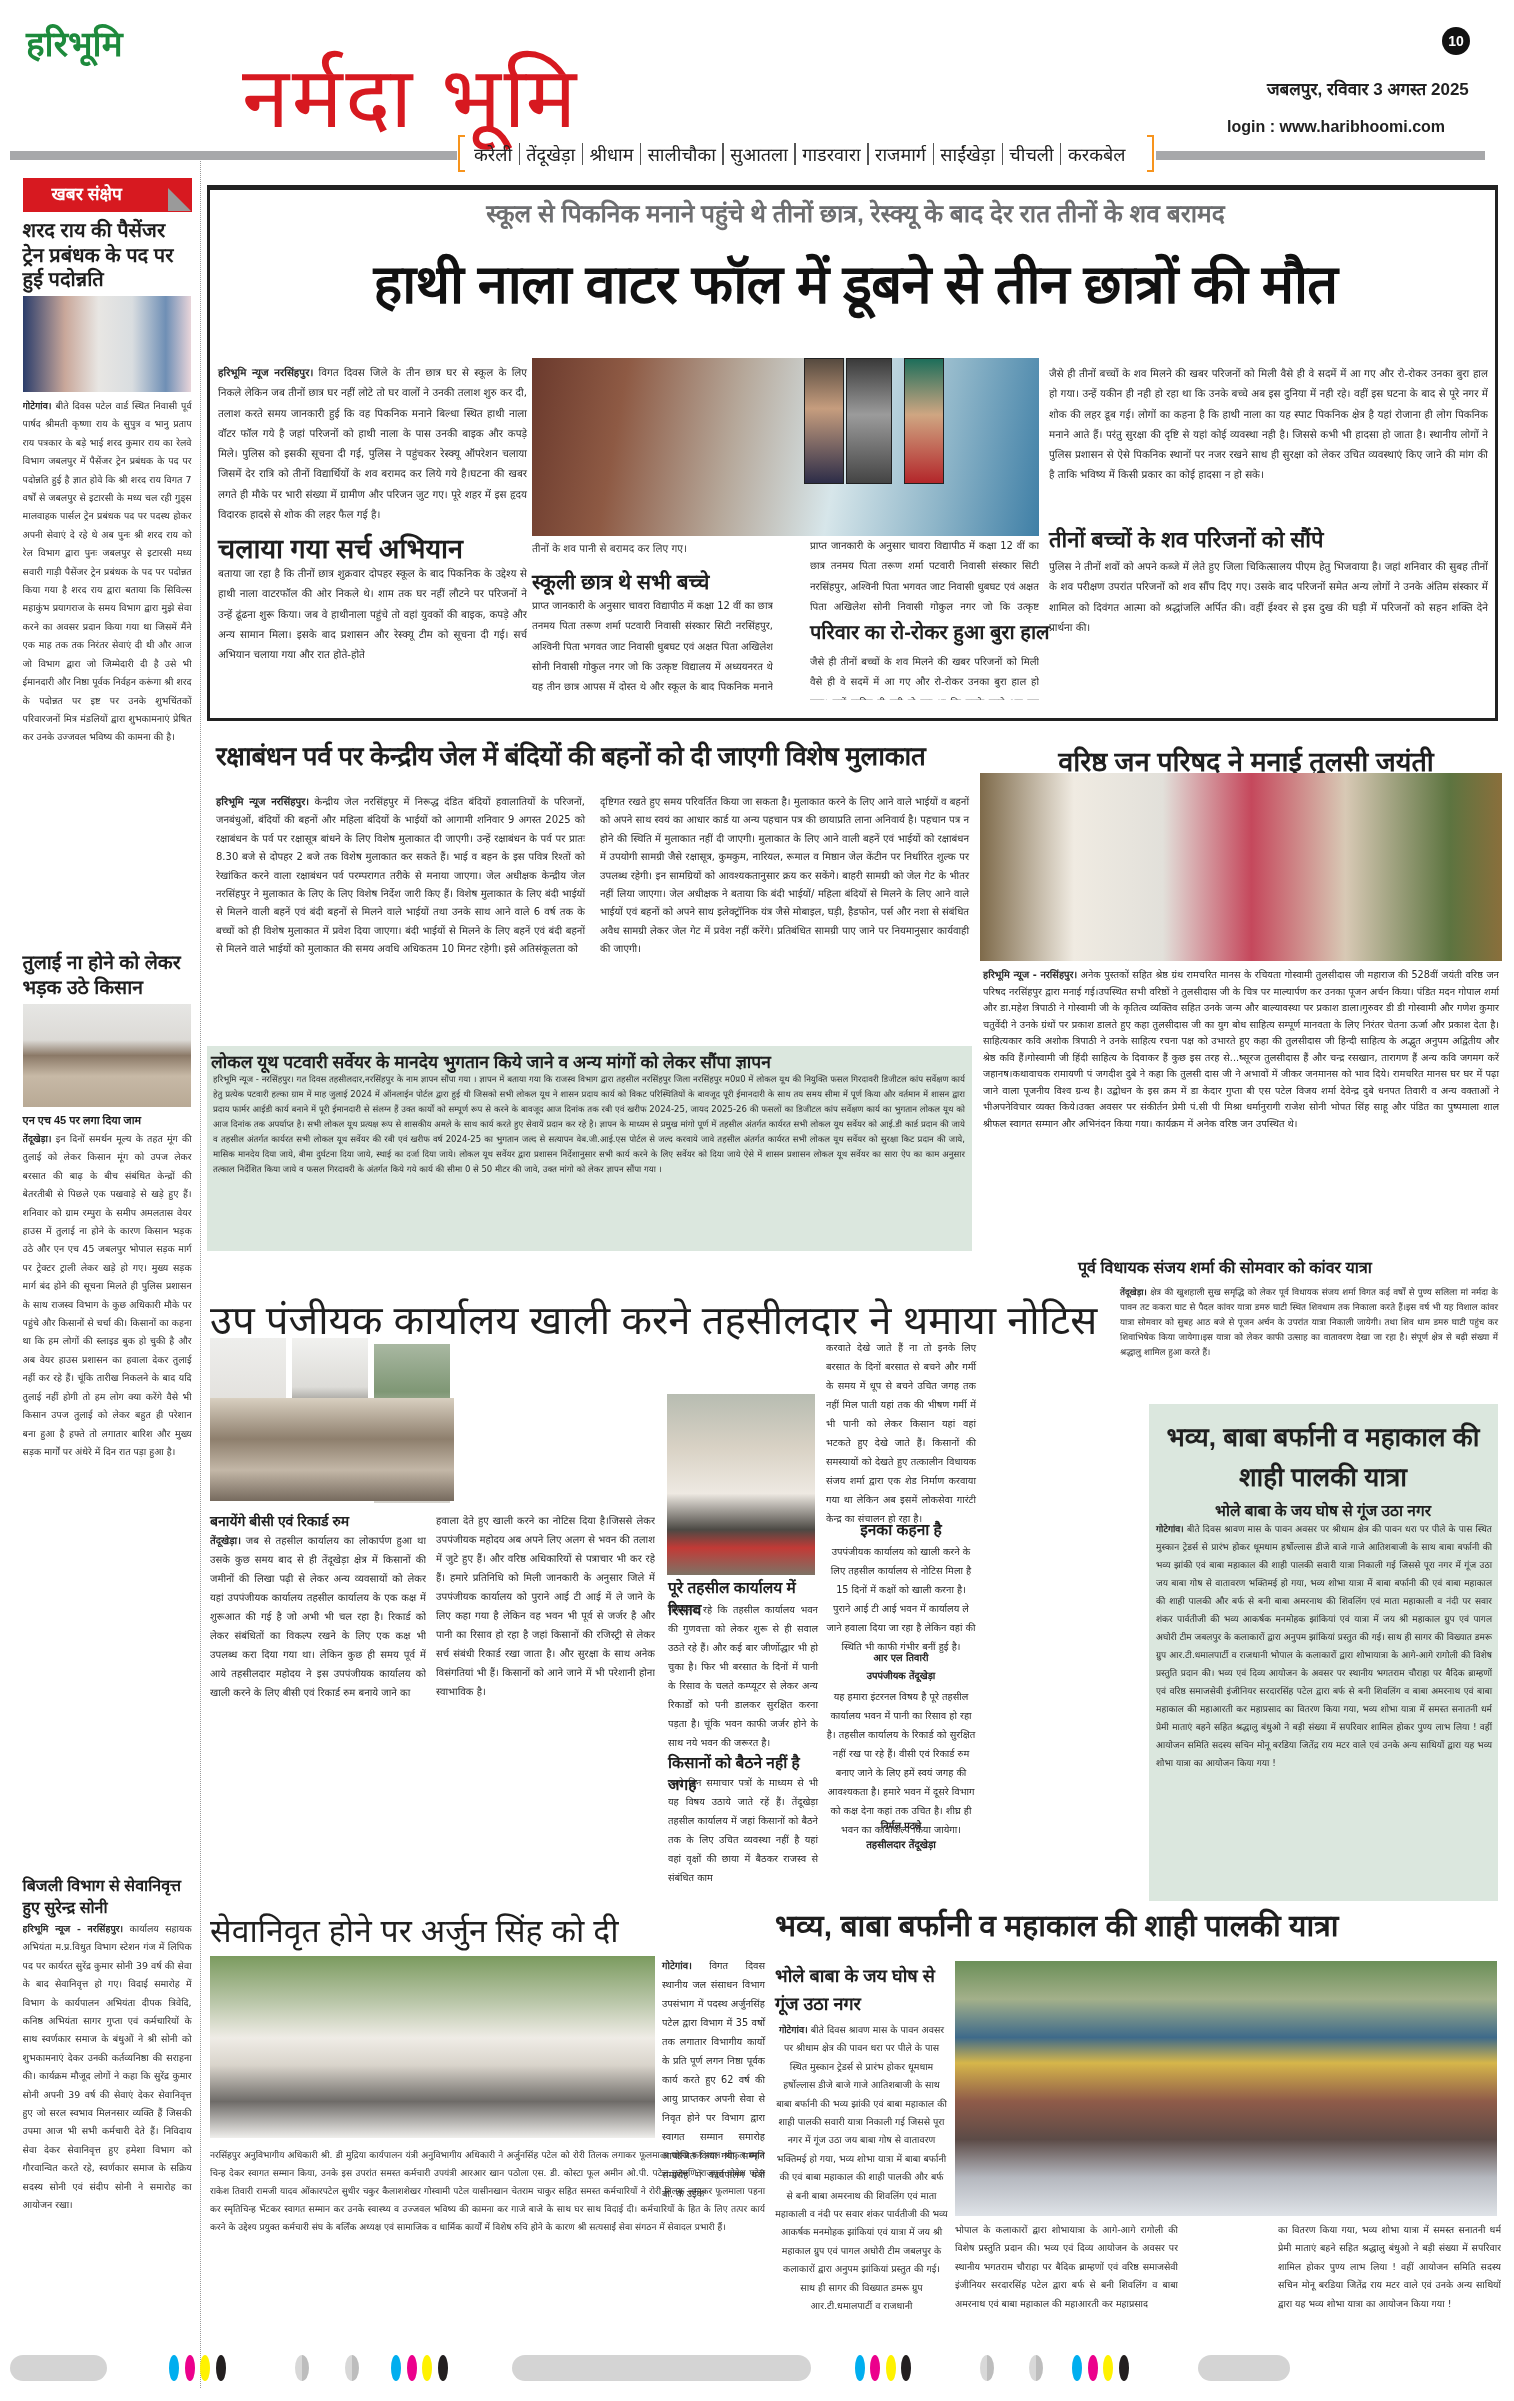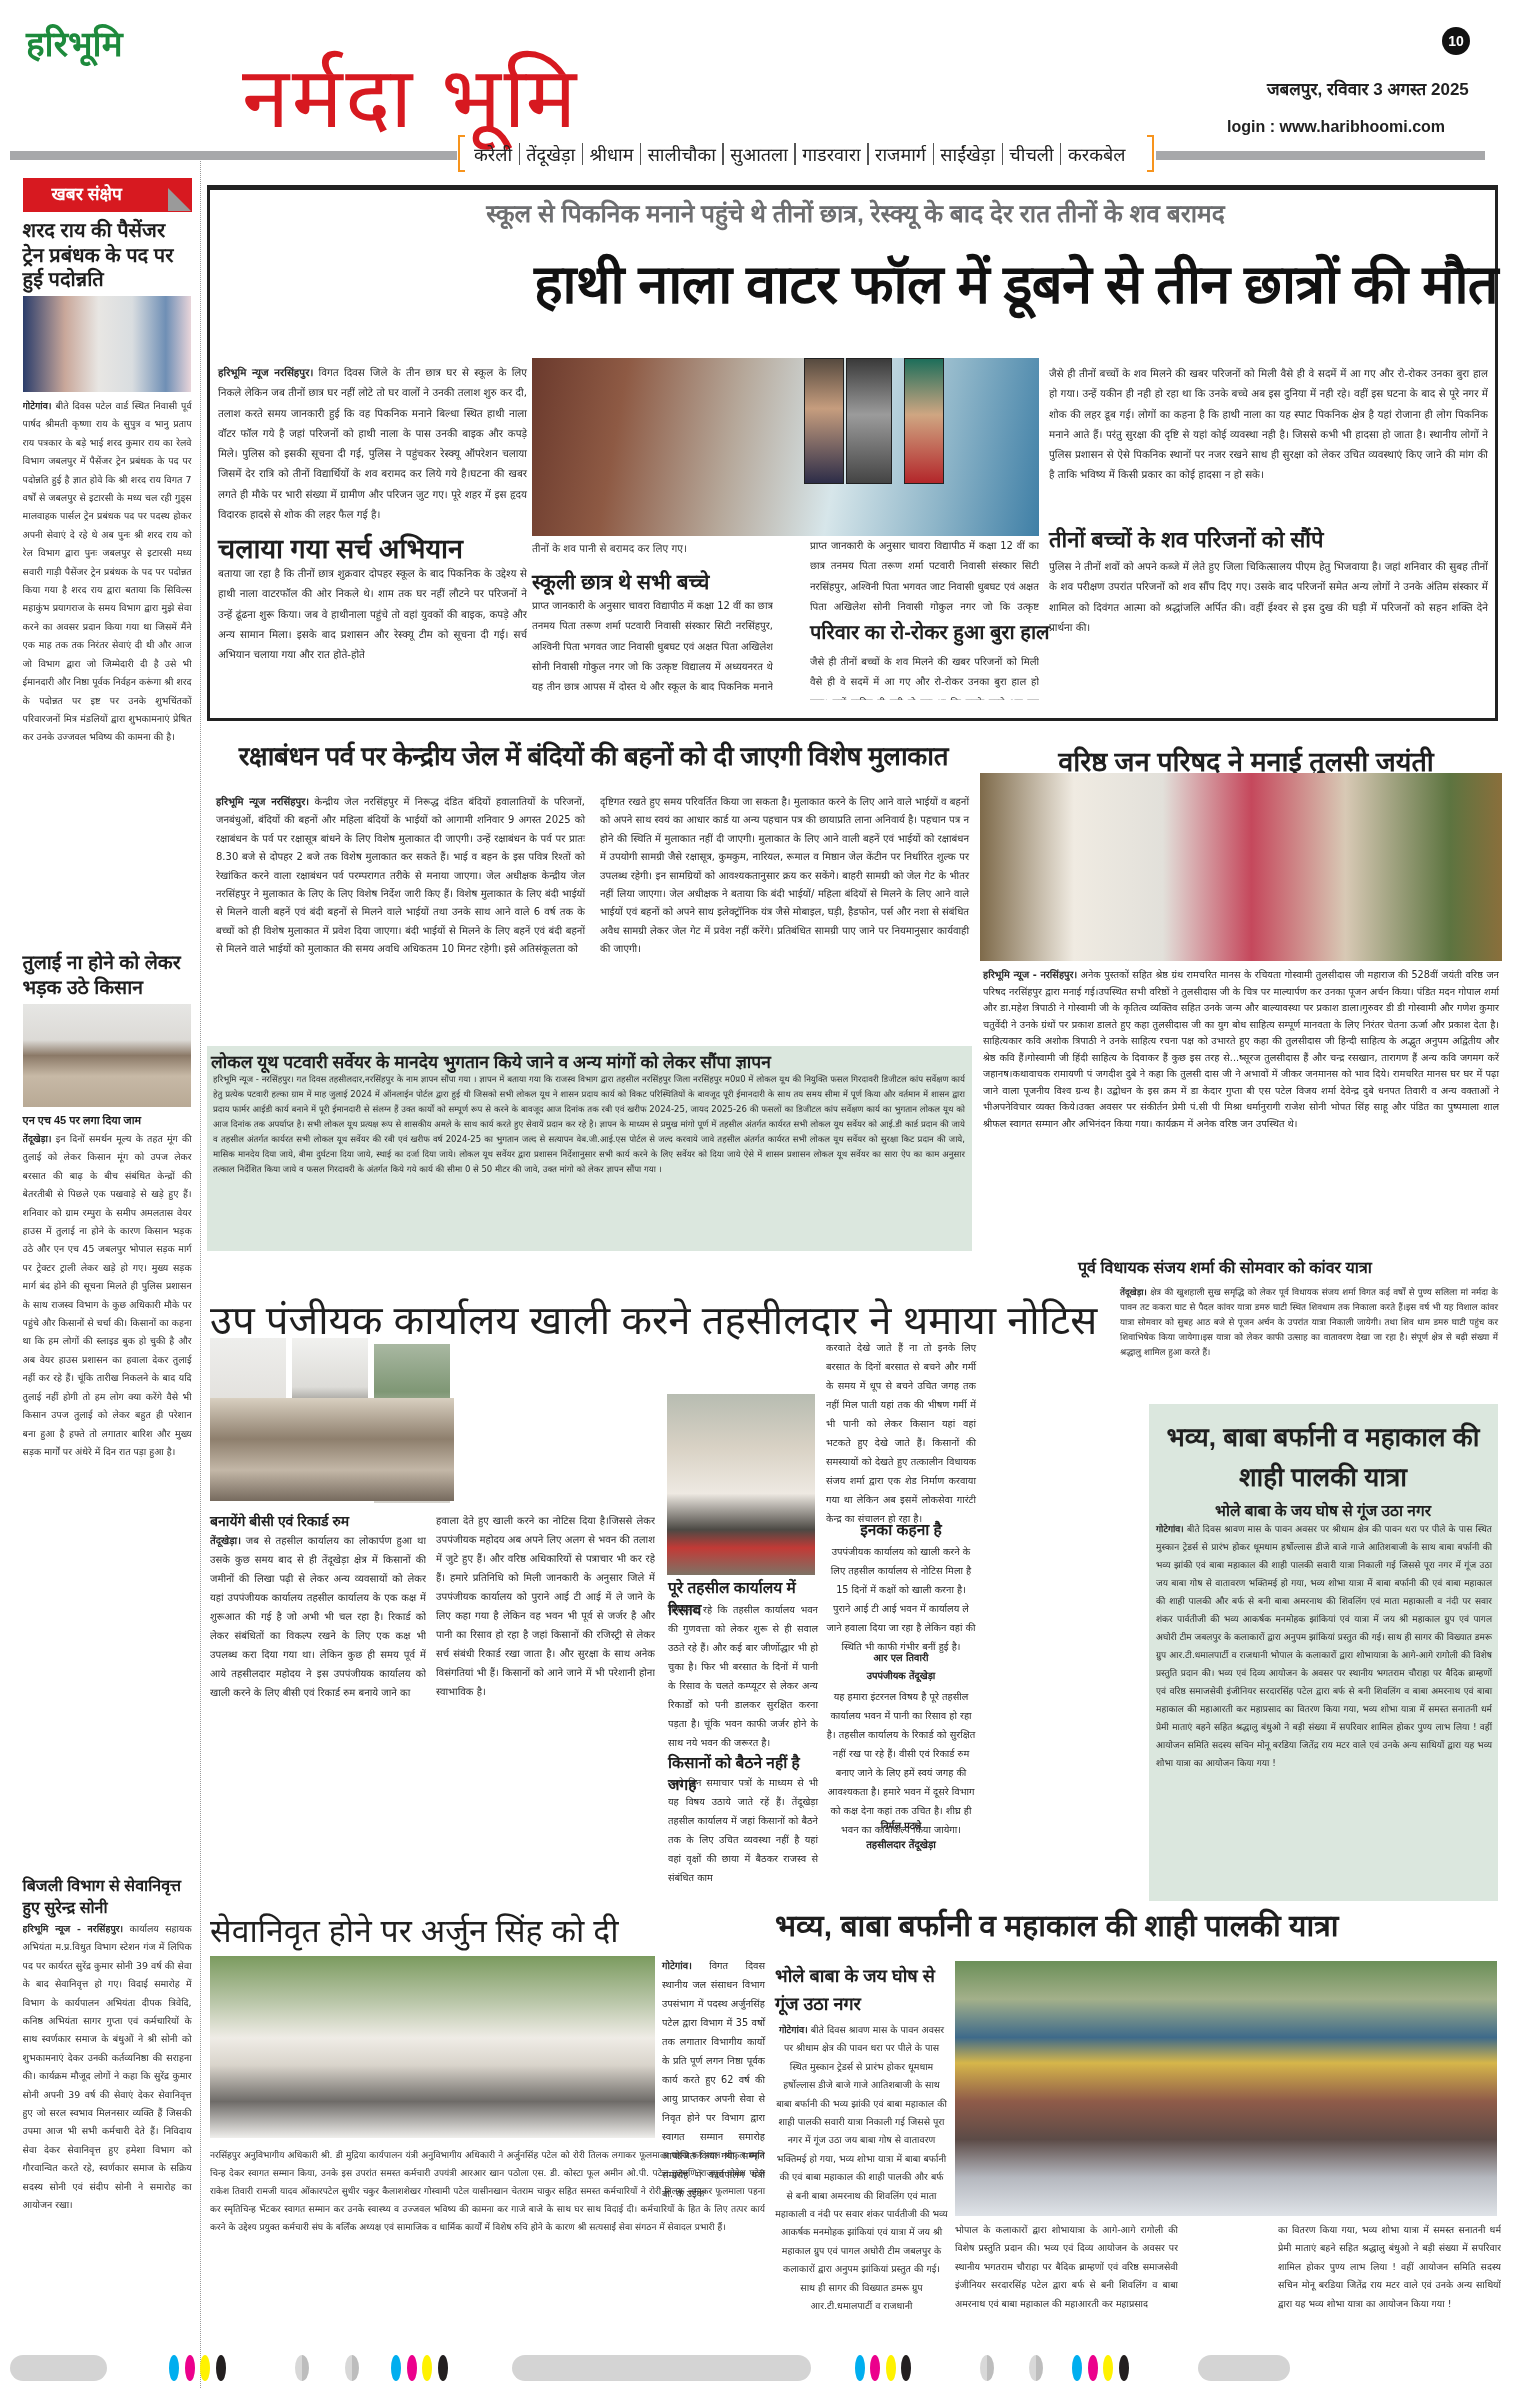--- a/index.html
+++ b/index.html
@@ -80,21 +80,21 @@
 <div class="abs hd" style="left:22.6px;top:950px;width:169px;font-size:19.4px;line-height:24.5px;">तुलाई ना होने को लेकर भड़क उठे किसान</div>
 <div class="photo" style="left:22.6px;top:1004px;width:168px;height:103px;background:linear-gradient(180deg,#e6e6e4 0%,#dcdad6 35%,#8b7967 50%,#c7b9a6 70%,#b8a995 100%);"></div>
 <div class="abs" style="left:22.6px;top:1112px;width:169px;font-family:'Liberation Sans',sans-serif;font-weight:700;font-size:11px;color:#1f1f1f;">एन एच 45 पर लगा दिया जाम</div>
 <div class="abs body-text" style="left:22.6px;top:1130px;width:169px;font-size:9.4px;line-height:18.4px;height:739px;overflow:hidden;"><b>तेंदूखेड़ा।</b> <span>इन दिनों समर्थन मूल्य के तहत मूंग की तुलाई को लेकर किसान मूंग को उपज लेकर बरसात की बाढ़ के बीच संबंधित केन्द्रों की बेतरतीबी से पिछले एक पखवाड़े से खड़े हुए हैं। शनिवार को ग्राम रम्पुरा के समीप अमलतास वेयर हाउस में तुलाई ना होने के कारण किसान भड़क उठे और एन एच 45 जबलपुर भोपाल सड़क मार्ग पर ट्रेक्टर ट्राली लेकर खड़े हो गए। मुख्य सड़क मार्ग बंद होने की सूचना मिलते ही पुलिस प्रशासन के साथ राजस्व विभाग के कुछ अधिकारी मौके पर पहुंचे और किसानों से चर्चा की। किसानों का कहना था कि हम लोगों की स्लाइड बुक हो चुकी है और अब वेयर हाउस प्रशासन का हवाला देकर तुलाई नहीं कर रहे हैं। चूंकि तारीख निकलने के बाद यदि तुलाई नहीं होगी तो हम लोग क्या करेंगे वैसे भी किसान उपज तुलाई को लेकर बहुत ही परेशान बना हुआ है हफ्ते तो लगातार बारिश और मुख्य सड़क मार्गों पर अंधेरे में दिन रात पड़ा हुआ है।</span></div>
 
 <div class="abs hd" style="left:22.6px;top:1875px;width:169px;font-size:16px;line-height:22px;">बिजली विभाग से सेवानिवृत्त हुए सुरेन्द्र सोनी</div>
 <div class="abs body-text" style="left:22.6px;top:1920px;width:169px;font-size:9.4px;line-height:18.4px;height:407px;overflow:hidden;"><b>हरिभूमि न्यूज - नरसिंहपुर।</b> <span>कार्यालय सहायक अभियंता म.प्र.विधुत विभाग स्टेशन गंज में लिपिक पद पर कार्यरत सुरेंद्र कुमार सोनी 39 वर्ष की सेवा के बाद सेवानिवृत्त हो गए। विदाई समारोह में विभाग के कार्यपालन अभियंता दीपक त्रिवेदि, कनिष्ठ अभियंता सागर गुप्ता एवं कर्मचारियों के साथ स्वर्णकार समाज के बंधुओं ने श्री सोनी को शुभकामनाएं देकर उनकी कर्तव्यनिष्ठा की सराहना की। कार्यक्रम मौजूद लोगों ने कहा कि सुरेंद्र कुमार सोनी अपनी 39 वर्ष की सेवाएं देकर सेवानिवृत्त हुए जो सरल स्वभाव मिलनसार व्यक्ति हैं जिसकी उपमा आज भी सभी कर्मचारी देते हैं। निविदाय सेवा देकर सेवानिवृत्त हुए हमेशा विभाग को गौरवान्वित करते रहे, स्वर्णकार समाज के सक्रिय सदस्य सोनी एवं संदीप सोनी ने समारोह का आयोजन रखा।</span></div>
 
 <div class="abs" id="leadbox"></div>
 <div class="abs" style="left:213px;top:196px;width:1285px;text-align:center;font-family:'Liberation Sans',sans-serif;font-weight:700;font-size:24.5px;color:#6d6e70;">स्कूल से पिकनिक मनाने पहुंचे थे तीनों छात्र, रेस्क्यू के बाद देर रात तीनों के शव बरामद</div>
-<div class="abs" style="left:213px;top:245px;width:1285px;text-align:right;font-family:'Liberation Sans',sans-serif;font-weight:700;font-size:54px;color:#111;letter-spacing:-0.6px;">हाथी नाला वाटर फॉल में डूबने से तीन छात्रों की मौत</div>
+<div class="abs" style="left:213px;top:245px;width:1285px;text-align:center;font-family:'Liberation Sans',sans-serif;font-weight:700;font-size:54px;color:#111;letter-spacing:-0.6px;">हाथी नाला वाटर फॉल में डूबने से तीन छात्रों की मौत</div>
 
 <div class="abs body-text" style="left:218px;top:362px;width:309px;font-size:10.3px;line-height:20.3px;"><b>हरिभूमि न्यूज नरसिंहपुर।</b> <span>विगत दिवस जिले के तीन छात्र घर से स्कूल के लिए निकले लेकिन जब तीनों छात्र घर नहीं लोटे तो घर वालों ने उनकी तलाश शुरु कर दी, तलाश करते समय जानकारी हुई कि वह पिकनिक मनाने बिल्धा स्थित हाथी नाला वॉटर फॉल गये है जहां परिजनों को हाथी नाला के पास उनकी बाइक और कपड़े मिले। पुलिस को इसकी सूचना दी गई, पुलिस ने पहुंचकर रेस्क्यू ऑपरेशन चलाया जिसमें देर रात्रि को तीनों विद्यार्थियों के शव बरामद कर लिये गये है।घटना की खबर लगते ही मौके पर भारी संख्या में ग्रामीण और परिजन जुट गए। पूरे शहर में इस हृदय विदारक हादसे से शोक की लहर फैल गई है।</span></div>
 <div class="abs subhd" style="left:218px;top:529px;font-size:27px;">चलाया गया सर्च अभियान</div>
 <div class="abs body-text" style="left:218px;top:563px;width:309px;font-size:10.3px;line-height:20.3px;height:142px;overflow:hidden;">बताया जा रहा है कि तीनों छात्र शुक्रवार दोपहर स्कूल के बाद पिकनिक के उद्देश्य से हाथी नाला वाटरफॉल की ओर निकले थे। शाम तक घर नहीं लौटने पर परिजनों ने उन्हें ढूंढना शुरू किया। जब वे हाथीनाला पहुंचे तो वहां युवकों की बाइक, कपड़े और अन्य सामान मिला। इसके बाद प्रशासन और रेस्क्यू टीम को सूचना दी गई। सर्च अभियान चलाया गया और रात होते-होते</div>
 
 <div class="photo" style="left:532px;top:358px;width:507px;height:178px;background:linear-gradient(100deg,#6b3a2d 0%,#8e5a44 18%,#b6a89a 40%,#d7e6ea 60%,#8fb6c9 80%,#3f7fa6 100%);"></div>
 <div class="photo" style="left:804px;top:358px;width:40px;height:126px;border:1.3px solid #222;background:linear-gradient(180deg,#564a3f,#c69d7e 40%,#2d2d48);"></div>
 <div class="photo" style="left:846px;top:358px;width:46px;height:126px;border:1.3px solid #222;background:linear-gradient(180deg,#3a3a3a,#9b9b9b 45%,#444);"></div>
 <div class="photo" style="left:904px;top:358px;width:40px;height:126px;border:1.3px solid #222;background:linear-gradient(180deg,#1d6e5a,#cfa682 45%,#b3262a);"></div>
 
@@ -102,21 +102,21 @@
 <div class="abs subhd" style="left:532px;top:567px;font-size:20.7px;">स्कूली छात्र थे सभी बच्चे</div>
 <div class="abs body-text" style="left:532px;top:596px;width:241px;font-size:10px;line-height:20.3px;height:103px;overflow:hidden;">प्राप्त जानकारी के अनुसार चावरा विद्यापीठ में कक्षा 12 वीं का छात्र तनमय पिता तरूण शर्मा पटवारी निवासी संस्कार सिटी नरसिंहपुर, अश्विनी पिता भगवत जाट निवासी धुबघट एवं अक्षत पिता अखिलेश सोनी निवासी गोकुल नगर जो कि उत्कृष्ट विद्यालय में अध्ययनरत थे यह तीन छात्र आपस में दोस्त थे और स्कूल के बाद पिकनिक मनाने के उद्देश्य से हाथी नाला वॉटर फॉल गये हुए थे जहां नहाते समय उनकी डूबने से मौत हो गयी।</div>
 <div class="abs body-text" style="left:810px;top:536px;width:229px;font-size:10px;line-height:20.3px;height:77px;overflow:hidden;">प्राप्त जानकारी के अनुसार चावरा विद्यापीठ में कक्षा 12 वीं का छात्र तनमय पिता तरूण शर्मा पटवारी निवासी संस्कार सिटी नरसिंहपुर, अश्विनी पिता भगवत जाट निवासी धुबघट एवं अक्षत पिता अखिलेश सोनी निवासी गोकुल नगर जो कि उत्कृष्ट विद्यालय में अध्ययनरत थे यह तीन छात्र आपस में दोस्त थे और स्कूल के बाद पिकनिक मनाने के उद्देश्य से हाथी नाला वॉटर फॉल गये हुए थे जहां नहाते समय उनकी डूबने से मौत हो गयी।</div>
 <div class="abs subhd" style="left:810px;top:618px;font-size:20px;">परिवार का रो-रोकर हुआ बुरा हाल</div>
 <div class="abs body-text" style="left:810px;top:652px;width:229px;font-size:10px;line-height:20.3px;height:48px;overflow:hidden;">जैसे ही तीनों बच्चों के शव मिलने की खबर परिजनों को मिली वैसे ही वे सदमें में आ गए और रो-रोकर उनका बुरा हाल हो गया। उन्हें यकीन ही नही हो रहा था कि उनके बच्चे अब इस दुनिया में नही रहे। वहीं इस घटना के बाद से पूरे नगर में शोक की लहर डूब गई। लोगों का कहना है कि हाथी नाला का यह स्पाट पिकनिक क्षेत्र है यहां रोजाना ही लोग पिकनिक मनाने आते हैं। परंतु सुरक्षा की दृष्टि से यहां कोई व्यवस्था नही है। जिससे कभी भी हादसा हो जाता है। स्थानीय लोगों ने पुलिस प्रशासन से ऐसे पिकनिक स्थानों पर नजर रखने साथ ही सुरक्षा को लेकर उचित व्यवस्थाएं किए जाने की मांग की है ताकि भविष्य में किसी प्रकार का कोई हादसा न हो सके।</div>
 
 <div class="abs body-text" style="left:1049px;top:363px;width:439px;font-size:10.3px;line-height:20.3px;height:158px;overflow:hidden;">जैसे ही तीनों बच्चों के शव मिलने की खबर परिजनों को मिली वैसे ही वे सदमें में आ गए और रो-रोकर उनका बुरा हाल हो गया। उन्हें यकीन ही नही हो रहा था कि उनके बच्चे अब इस दुनिया में नही रहे। वहीं इस घटना के बाद से पूरे नगर में शोक की लहर डूब गई। लोगों का कहना है कि हाथी नाला का यह स्पाट पिकनिक क्षेत्र है यहां रोजाना ही लोग पिकनिक मनाने आते हैं। परंतु सुरक्षा की दृष्टि से यहां कोई व्यवस्था नही है। जिससे कभी भी हादसा हो जाता है। स्थानीय लोगों ने पुलिस प्रशासन से ऐसे पिकनिक स्थानों पर नजर रखने साथ ही सुरक्षा को लेकर उचित व्यवस्थाएं किए जाने की मांग की है ताकि भविष्य में किसी प्रकार का कोई हादसा न हो सके।</div>
 <div class="abs subhd" style="left:1049px;top:523px;font-size:22px;">तीनों बच्चों के शव परिजनों को सौंपे</div>
 <div class="abs body-text" style="left:1049px;top:556px;width:439px;font-size:10.3px;line-height:20.3px;">पुलिस ने तीनों शवों को अपने कब्जे में लेते हुए जिला चिकित्सालय पीएम हेतु भिजवाया है। जहां शनिवार की सुबह तीनों के शव परीक्षण उपरांत परिजनों को शव सौंप दिए गए। उसके बाद परिजनों समेत अन्य लोगों ने उनके अंतिम संस्कार में शामिल को दिवंगत आत्मा को श्रद्धांजलि अर्पित की। वहीं ईश्वर से इस दुख की घड़ी में परिजनों को सहन शक्ति देने प्रार्थना की।</div>
 
-<div class="abs hd" style="left:216px;top:737px;width:755px;font-size:26px;letter-spacing:-0.3px;text-align:center;">रक्षाबंधन पर्व पर केन्द्रीय जेल में बंदियों की बहनों को दी जाएगी विशेष मुलाकात</div>
+<div class="abs hd" style="left:216px;top:737px;width:755px;font-size:26px;letter-spacing:-0.3px;">रक्षाबंधन पर्व पर केन्द्रीय जेल में बंदियों की बहनों को दी जाएगी विशेष मुलाकात</div>
 <div class="abs body-text" style="left:216px;top:793px;width:369px;font-size:10px;line-height:18.4px;"><b>हरिभूमि न्यूज नरसिंहपुर।</b> <span>केन्द्रीय जेल नरसिंहपुर में निरूद्ध दंडित बंदियों हवालातियों के परिजनों, जनबंधुओं, बंदियों की बहनों और महिला बंदियों के भाईयों को आगामी शनिवार 9 अगस्त 2025 को रक्षाबंधन के पर्व पर रक्षासूत्र बांधने के लिए विशेष मुलाकात दी जाएगी। उन्हें रक्षाबंधन के पर्व पर प्रातः 8.30 बजे से दोपहर 2 बजे तक विशेष मुलाकात कर सकते हैं। भाई व बहन के इस पवित्र रिश्तों को रेखांकित करने वाला रक्षाबंधन पर्व परम्परागत तरीके से मनाया जाएगा। जेल अधीक्षक केन्द्रीय जेल नरसिंहपुर ने मुलाकात के लिए के लिए विशेष निर्देश जारी किए हैं। विशेष मुलाकात के लिए बंदी भाईयों से मिलने वाली बहनें एवं बंदी बहनों से मिलने वाले भाईयों तथा उनके साथ आने वाले 6 वर्ष तक के बच्चों को ही विशेष मुलाकात में प्रवेश दिया जाएगा। बंदी भाईयों से मिलने के लिए बहनें एवं बंदी बहनों से मिलने वाले भाईयों को मुलाकात की समय अवधि अधिकतम 10 मिनट रहेगी। इसे अतिसंकूलता को</span></div>
 <div class="abs body-text" style="left:600px;top:793px;width:369px;font-size:10px;line-height:18.4px;">दृष्टिगत रखते हुए समय परिवर्तित किया जा सकता है। मुलाकात करने के लिए आने वाले भाईयों व बहनों को अपने साथ स्वयं का आधार कार्ड या अन्य पहचान पत्र की छायाप्रति लाना अनिवार्य है। पहचान पत्र न होने की स्थिति में मुलाकात नहीं दी जाएगी। मुलाकात के लिए आने वाली बहनें एवं भाईयों को रक्षाबंधन में उपयोगी सामग्री जैसे रक्षासूत्र, कुमकुम, नारियल, रूमाल व मिष्ठान जेल केंटीन पर निर्धारित शुल्क पर उपलब्ध रहेगी। इन सामग्रियों को आवश्यकतानुसार क्रय कर सकेंगे। बाहरी सामग्री को जेल गेट के भीतर नहीं लिया जाएगा। जेल अधीक्षक ने बताया कि बंदी भाईयों/ महिला बंदियों से मिलने के लिए आने वाले भाईयों एवं बहनों को अपने साथ इलेक्ट्रॉनिक यंत्र जैसे मोबाइल, घड़ी, हैडफोन, पर्स और नशा से संबंधित अवैध सामग्री लेकर जेल गेट में प्रवेश नहीं करेंगे। प्रतिबंधित सामग्री पाए जाने पर नियमानुसार कार्यवाही की जाएगी।</div>
 
 <div class="abs hd" style="left:988px;top:742px;width:516px;font-size:27px;text-align:center;">वरिष्ठ जन परिषद ने मनाई तुलसी जयंती</div>
 <div class="photo" style="left:980px;top:773px;width:522px;height:188px;background:linear-gradient(90deg,#7e6a4a 0%,#f0ebe2 18%,#e2e0da 35%,#c5485c 52%,#d8c9b5 70%,#5d7440 90%,#8a6f3c 100%);"></div>
 <div class="abs body-text" style="left:983px;top:967px;width:516px;font-size:9.7px;line-height:16.5px;"><b>हरिभूमि न्यूज - नरसिंहपुर।</b> <span>अनेक पुस्तकों सहित श्रेष्ठ ग्रंथ रामचरित मानस के रचियता गोस्वामी तुलसीदास जी महाराज की 528वीं जयंती वरिष्ठ जन परिषद नरसिंहपुर द्वारा मनाई गई।उपस्थित सभी वरिष्ठों ने तुलसीदास जी के चित्र पर माल्यार्पण कर उनका पूजन अर्चन किया। पंडित मदन गोपाल शर्मा और डा.महेश त्रिपाठी ने गोस्वामी जी के कृतित्व व्यक्तिव सहित उनके जन्म और बाल्यावस्था पर प्रकाश डाला।गुरुवर डी डी गोस्वामी और गणेश कुमार चतुर्वेदी ने उनके ग्रंथों पर प्रकाश डालते हुए कहा तुलसीदास जी का युग बोध साहित्य सम्पूर्ण मानवता के लिए निरंतर चेतना ऊर्जा और प्रकाश देता है। साहित्यकार कवि अशोक त्रिपाठी ने उनके साहित्य रचना पक्ष को उभारते हुए कहा की तुलसीदास जी हिन्दी साहित्य के अद्भुत अनुपम अद्वितीय और श्रेष्ठ कवि हैं।गोस्वामी जी हिंदी साहित्य के दिवाकर हैं कुछ इस तरह से...ष्सूरज तुलसीदास हैं और चन्द्र रसखान, तारागण हैं अन्य कवि जगमग करें जहानष।कथावाचक रामायणी पं जगदीश दुबे ने कहा कि तुलसी दास जी ने अभावों में जीकर जनमानस को भाव दिये। रामचरित मानस घर घर में पढ़ा जाने वाला पूजनीय विश्व ग्रन्थ है। उद्बोधन के इस क्रम में डा केदार गुप्ता बी एस पटेल विजय शर्मा देवेन्द्र दुबे धनपत तिवारी व अन्य वक्ताओं ने भीअपनेविचार व्यक्त किये।उक्त अवसर पर संकीर्तन प्रेमी पं.सी पी मिश्रा धर्मानुरागी राजेश सोनी भोपत सिंह साहू और पंडित का पुष्पमाला शाल श्रीफल स्वागत सम्मान और अभिनंदन किया गया। कार्यक्रम में अनेक वरिष्ठ जन उपस्थित थे।</span></div>
 
 <div class="abs shade" style="left:207px;top:1046px;width:765px;height:205px;"></div>
 <div class="abs hd" style="left:211px;top:1049px;width:762px;font-size:17.4px;">लोकल यूथ पटवारी सर्वेयर के मानदेय भुगतान किये जाने व अन्य मांगों को लेकर सौंपा ज्ञापन</div>
 <div class="abs body-text" style="left:213px;top:1072px;width:752px;font-size:8.5px;line-height:15px;"><span>हरिभूमि न्यूज - नरसिंहपुर।</span> <span>गत दिवस तहसीलदार,नरसिंहपुर के नाम ज्ञापन सौंपा गया । ज्ञापन में बताया गया कि राजस्व विभाग द्वारा तहसील नरसिंहपुर जिला नरसिंहपुर म0प्र0 में लोकल यूथ की नियुक्ति फसल गिरदावरी डिजीटल कांप सर्वेक्षण कार्य हेतु प्रत्येक पटवारी हल्का ग्राम में माह जुलाई 2024 में ऑनलाईन पोर्टल द्वारा हुई थी जिसको सभी लोकल यूथ ने शासन प्रदाय कार्य को विकट परिस्थितियों के बावजूद पूरी ईमानदारी के साथ तय समय सीमा में पूर्ण किया और वर्तमान में शासन द्वारा प्रदाय फार्मर आईडी कार्य बनाने में पूरी ईमानदारी से संलग्न हैं उक्त कार्यों को सम्पूर्ण रूप से करने के बावजूद आज दिनांक तक रबी एवं खरीफ 2024-25, जायद 2025-26 की फसलों का डिजीटल कांप सर्वेक्षण कार्य का भुगतान लोकल यूथ को आज दिनांक तक अपर्याप्त है। सभी लोकल यूथ प्रत्यक्ष रूप से शासकीय अमले के साथ कार्य करते हुए सेवायें प्रदान कर रहे है। ज्ञापन के माध्यम से प्रमुख मांगो पूर्ण में तहसील अंतर्गत कार्यरत सभी लोकल यूथ सर्वेयर को आई.डी कार्ड प्रदान की जाये व तहसील अंतर्गत कार्यरत सभी लोकल यूथ सर्वेयर की रबी एवं खरीफ वर्ष 2024-25 का भुगतान जल्द से सत्यापन वेब.जी.आई.एस पोर्टल से जल्द करवाये जावे तहसील अंतर्गत कार्यरत सभी लोकल यूथ सर्वेयर को सुरक्षा किट प्रदान की जाये, मासिक मानदेय दिया जाये, बीमा दुर्घटना दिया जाये, स्थाई का दर्जा दिया जाये। लोकल यूथ सर्वेयर द्वारा प्रशासन निर्देशानुसार सभी कार्य करने के लिए सर्वेयर को दिया जाये ऐसे में शासन प्रशासन लोकल यूथ सर्वेयर का सारा ऐप का काम अनुसार तत्काल निर्देशित किया जाये व फसल गिरदावरी के अंतर्गत किये गये कार्य की सीमा 0 से 50 मीटर की जावे, उक्त मांगो को लेकर ज्ञापन सौंपा गया ।</span></div>

